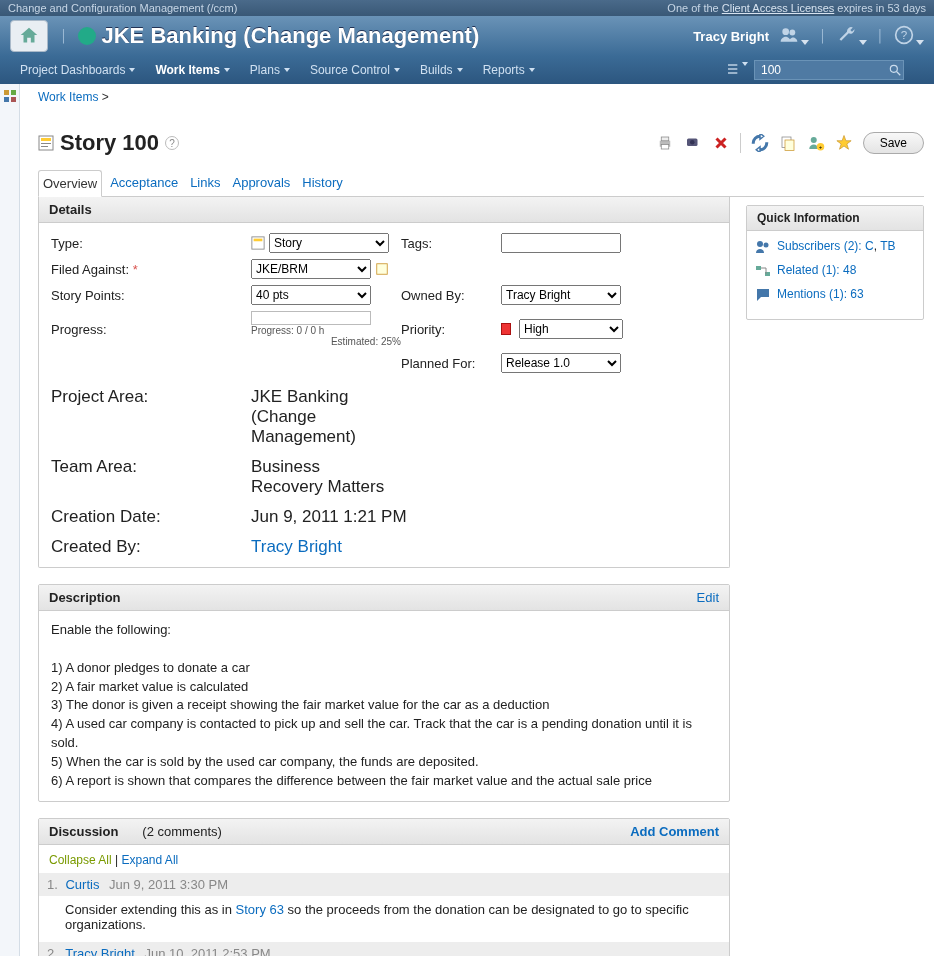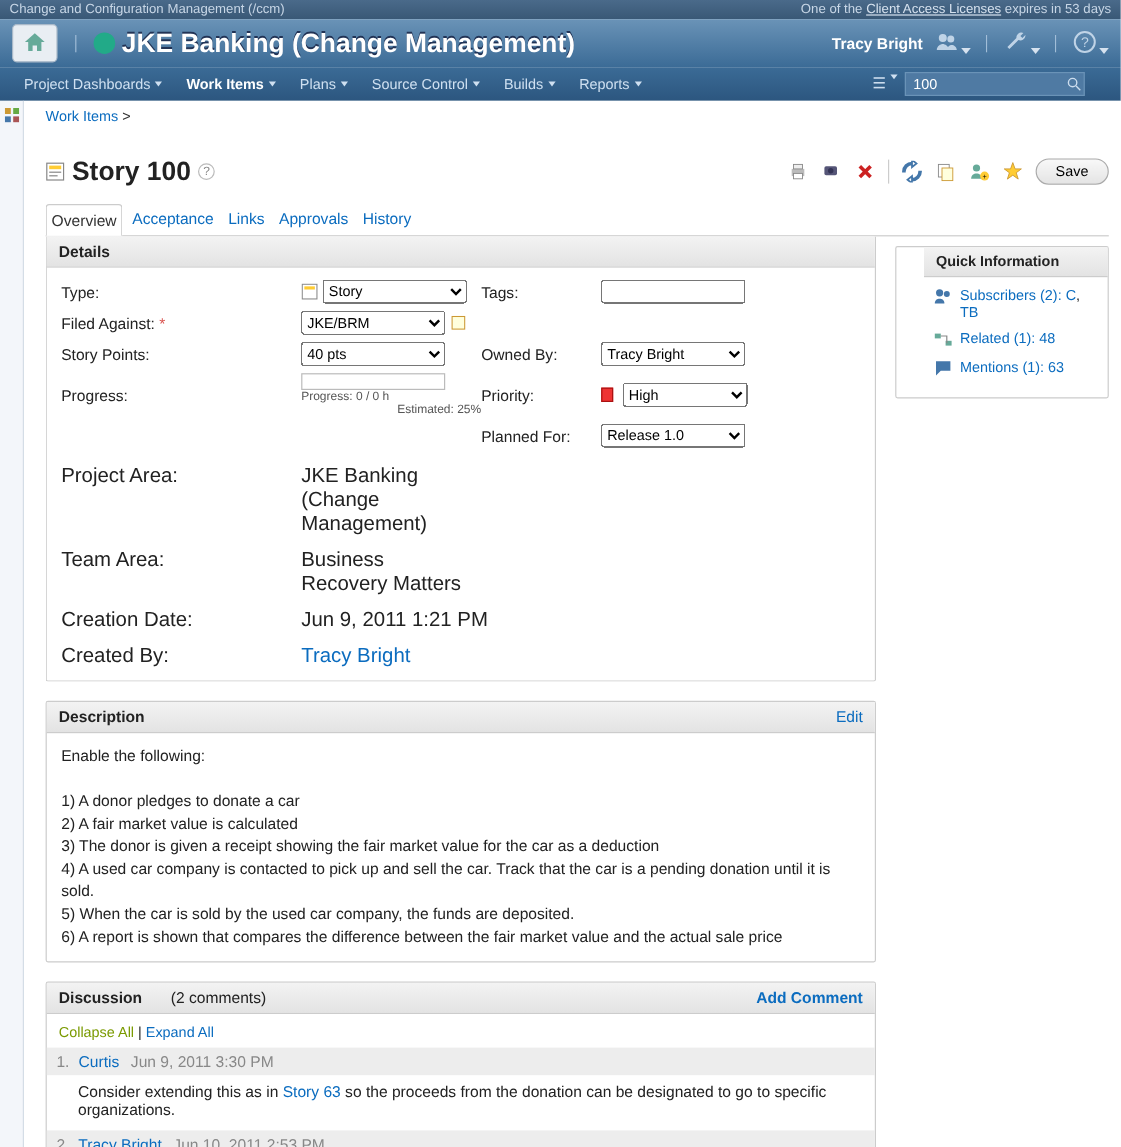--- a/index.html
+++ b/index.html
@@ -74,21 +74,21 @@
 .details-grid label { }
 .details-grid select, .details-grid input[type=text] { width:120px; height:20px; font-size:12px; }
 .progress-bar { width:120px; height:14px; border:1px solid #bbb; background:#fff; }
 .progress-txt { font-size:10px; color:#555; }
 .prio-ind { width:10px; height:12px; background:#e33; display:inline-block; vertical-align:middle; margin-right:4px; border:1px solid #a11; }
 
 .static-grid { display:grid; grid-template-columns: 200px 1fr; row-gap:10px; margin-top:14px; font-size:17px; }
 
 .desc-text { font-size:13px; line-height:1.45; white-space:pre-line; }
 
-.quick-info { border:1px solid #ccc; border-radius:2px; margin-top:8px;padding-left:23px; }
+.quick-info { border:1px solid #ccc; border-radius:2px; margin-top:8px; }
 .quick-info .section-hdr { font-size:12px; }
 .qi-body { padding:8px 8px; font-size:12px; }
 .qi-row { display:flex; gap:6px; margin-bottom:8px; align-items:flex-start; }
 .qi-row .ic { width:16px; height:16px; flex-shrink:0; }
 
 .discussion .meta { color:#888; margin-left:6px; }
 .discussion .linky { color:#7a9a00; }
 .disc-count { font-weight:normal; margin-left:24px; }
 .comment-row { padding:4px 8px; font-size:13px; }
 .comment-row.hdr { background:#ededed; }

